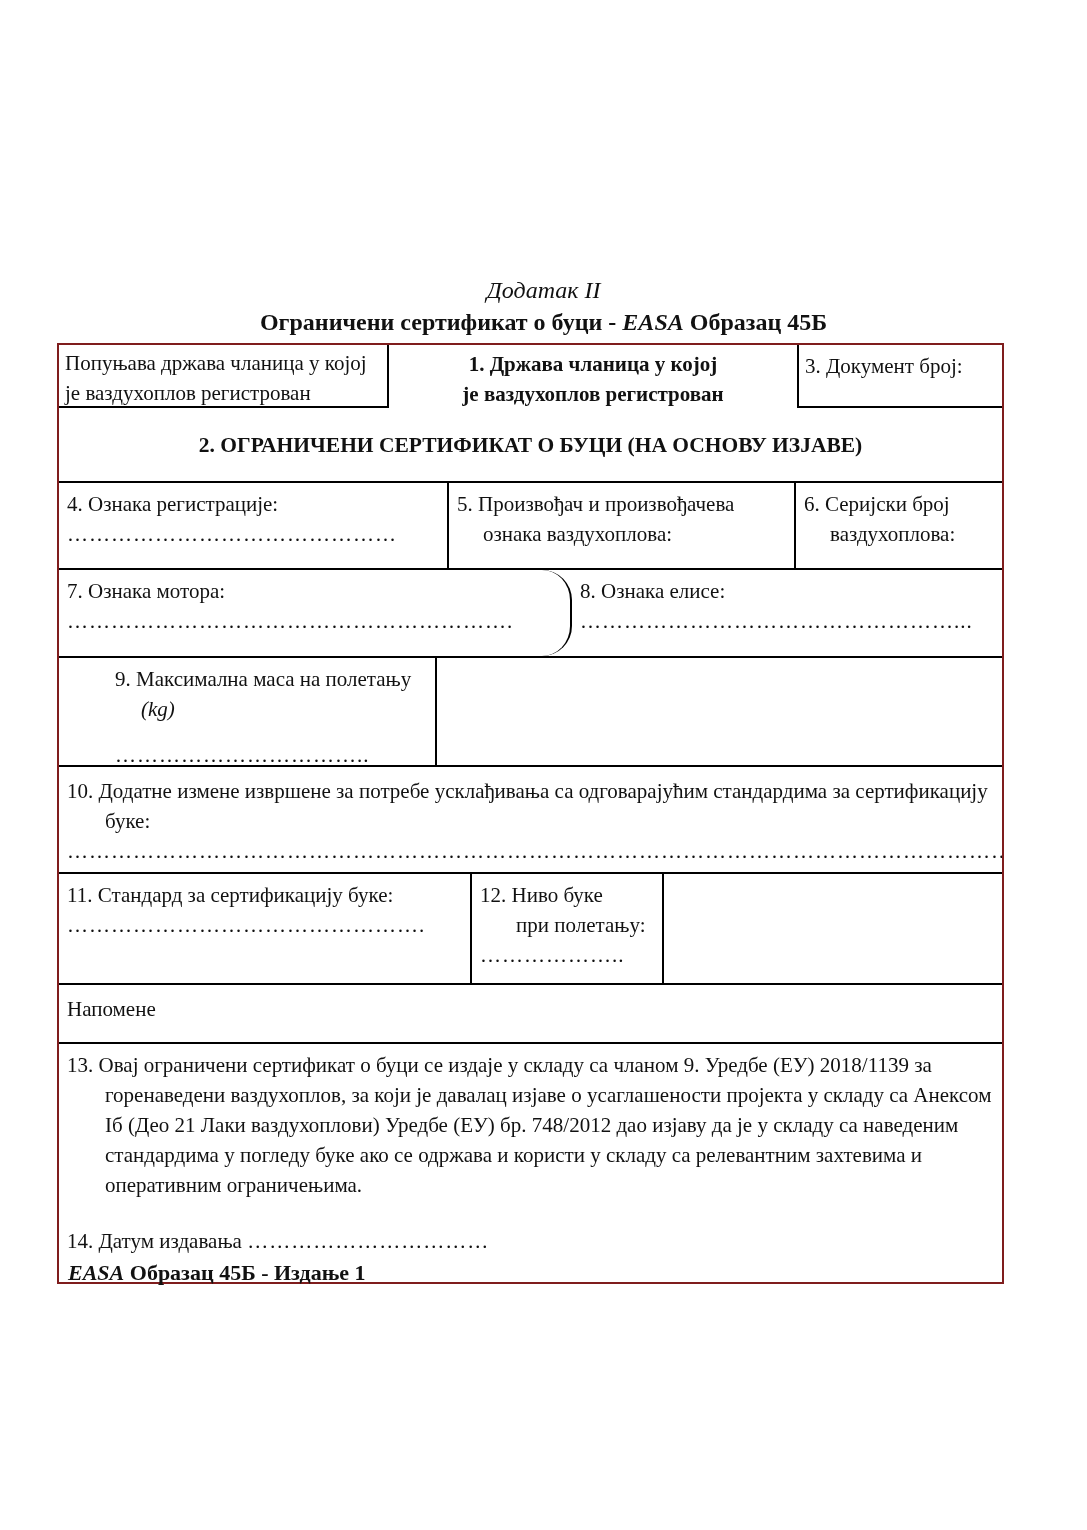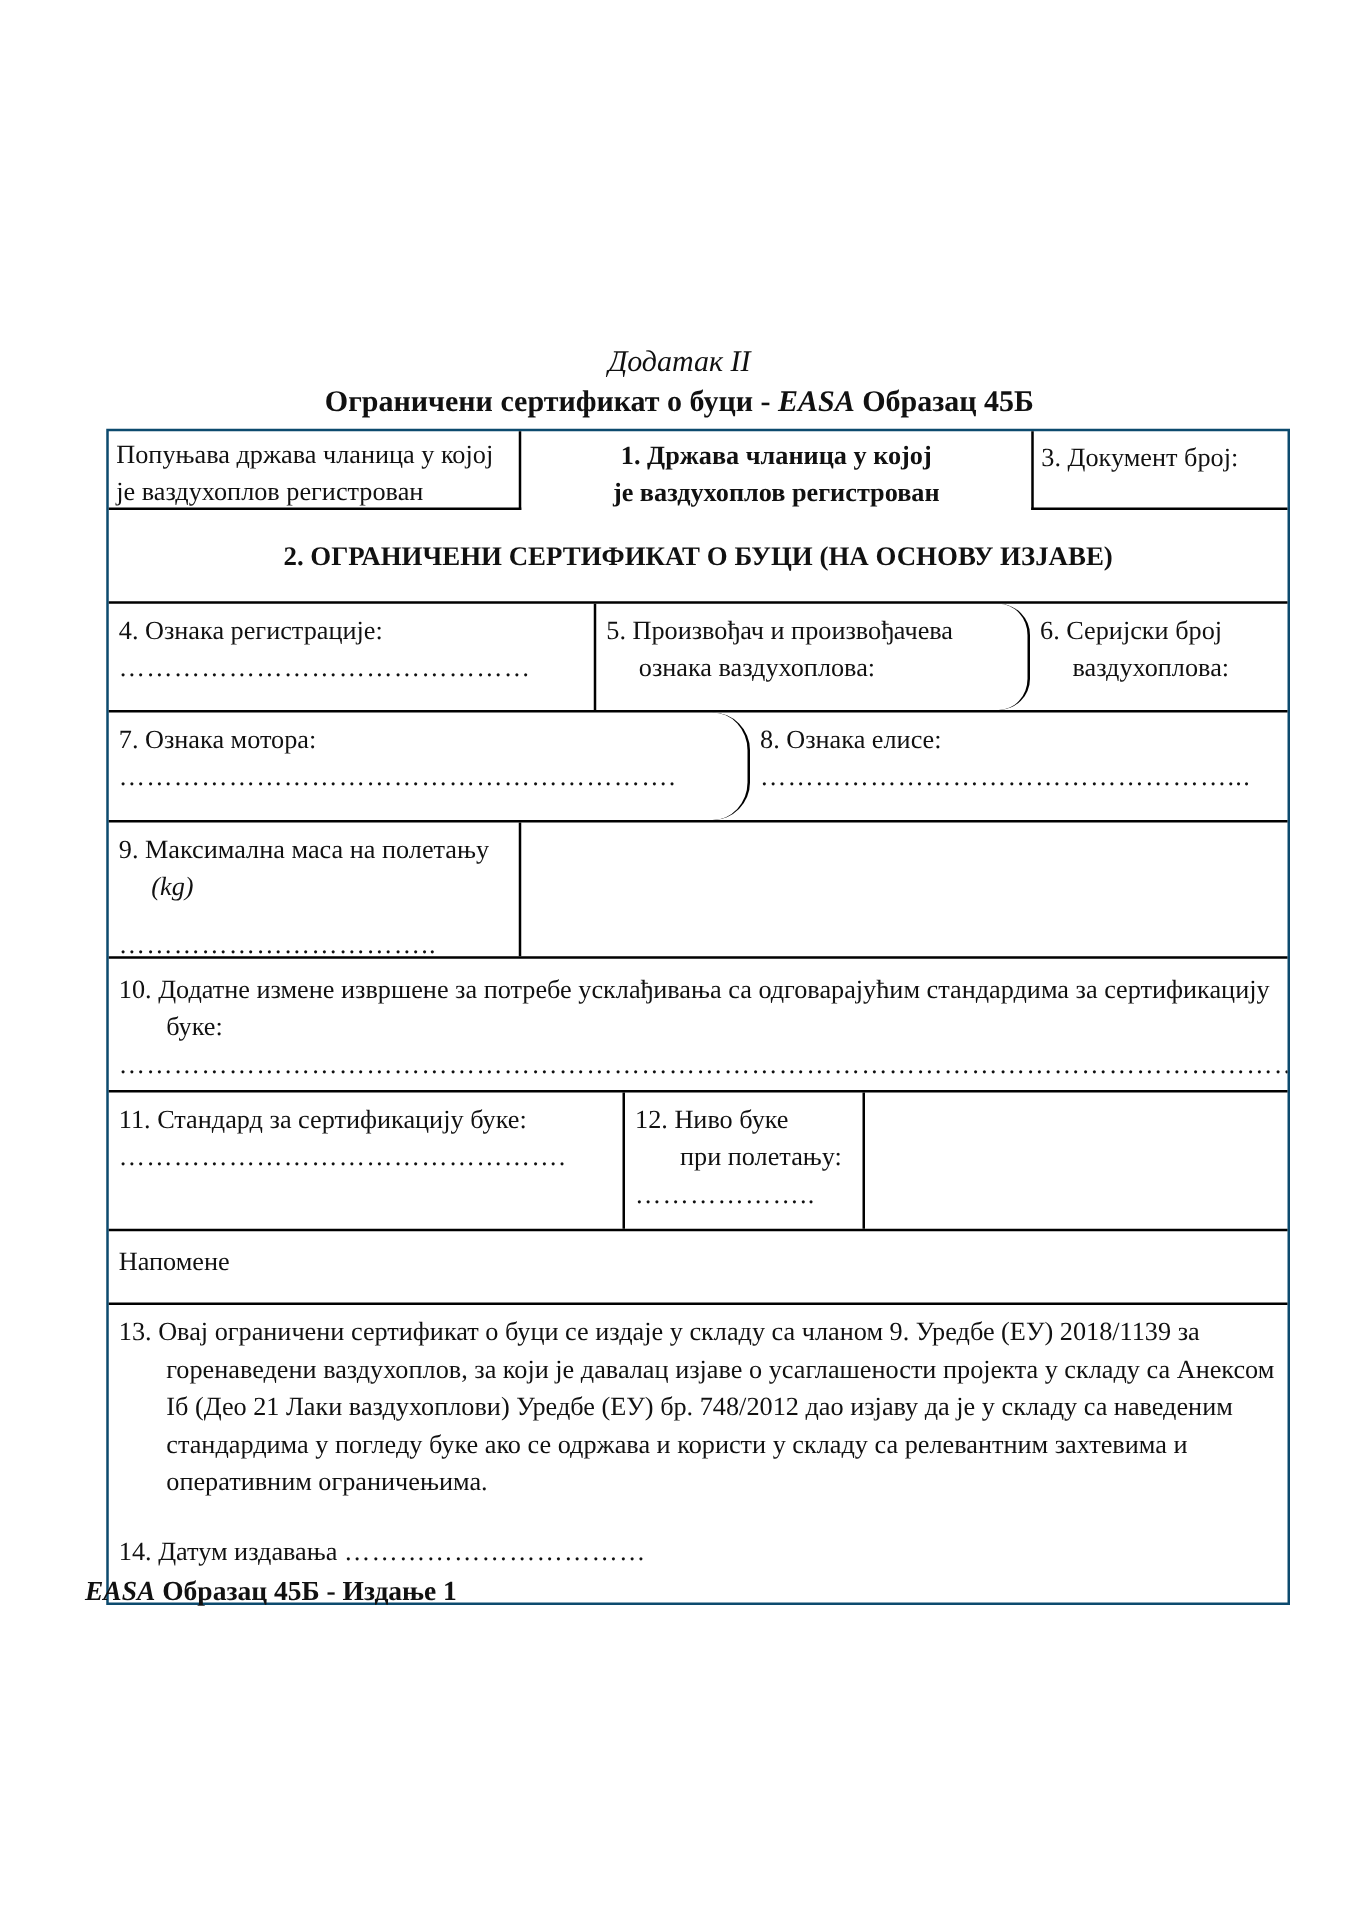--- a/index.html
+++ b/index.html
@@ -15,24 +15,24 @@
     line-height: 30px;
     overflow: hidden;
   }
   .titles { padding-top: 243px; text-align: center; margin-top: 32px; }
   .title1 { font-style: italic; font-size: 24px; line-height: 30px; }
   .title2 { font-weight: bold; font-size: 24px; line-height: 30px; margin-top: 2px; }
   .title2 .easa { font-style: italic; }
 
   .formtable {
     position: absolute;
-    left: 85px;
+    left: 57px;
     top: 343px;
     width: 947px;
-    border: 2px solid #0c4a6e;
+    border: 2px solid #7f1d1d;
   }
   .row { display: flex; border-top: 2px solid #000; }
   .row.noborder { border-top: none; }
   .cell { padding: 6px 8px; overflow: hidden; }
   .br { border-right: 2px solid #000; }
 
   
   .row1 { height: 63px; }
   .notebox {
     width: 330px;
@@ -52,29 +52,29 @@
     border-bottom: 2px solid #000;
     padding: 6px 6px;
   }
 
   
   .row2 { height: 73px; align-items: center; justify-content: center; }
   .heading2 { font-weight: bold; font-size: 21.5px; text-align: center; width: 100%; }
 
   .row3 { height: 87px; }
   .c4 { width: 390px; }
-  .c5 { width: 347px; border-radius: 25px; }
+  .c5 { width: 347px; }
   .c6 { flex: 1; }
 
   .row4 { height: 88px; }
   .c7 { width: 513px; border-radius: 30px; }
   .c8 { flex: 1; }
 
   .row5 { height: 109px; }
-  .c9 { width: 330px; }
+  .c9 { width: 330px; margin-left: 48px; }
   .c9empty { flex: 1; }
 
   .row6 { height: 107px; align-items: flex-end; }
   .row7 { height: 111px; }
   .c11 { width: 413px; }
   .c12 { width: 192px; }
   .c12empty { flex: 1; }
 
   .row8 { height: 59px; }
   .row8 .cell { padding-top: 9px; }

